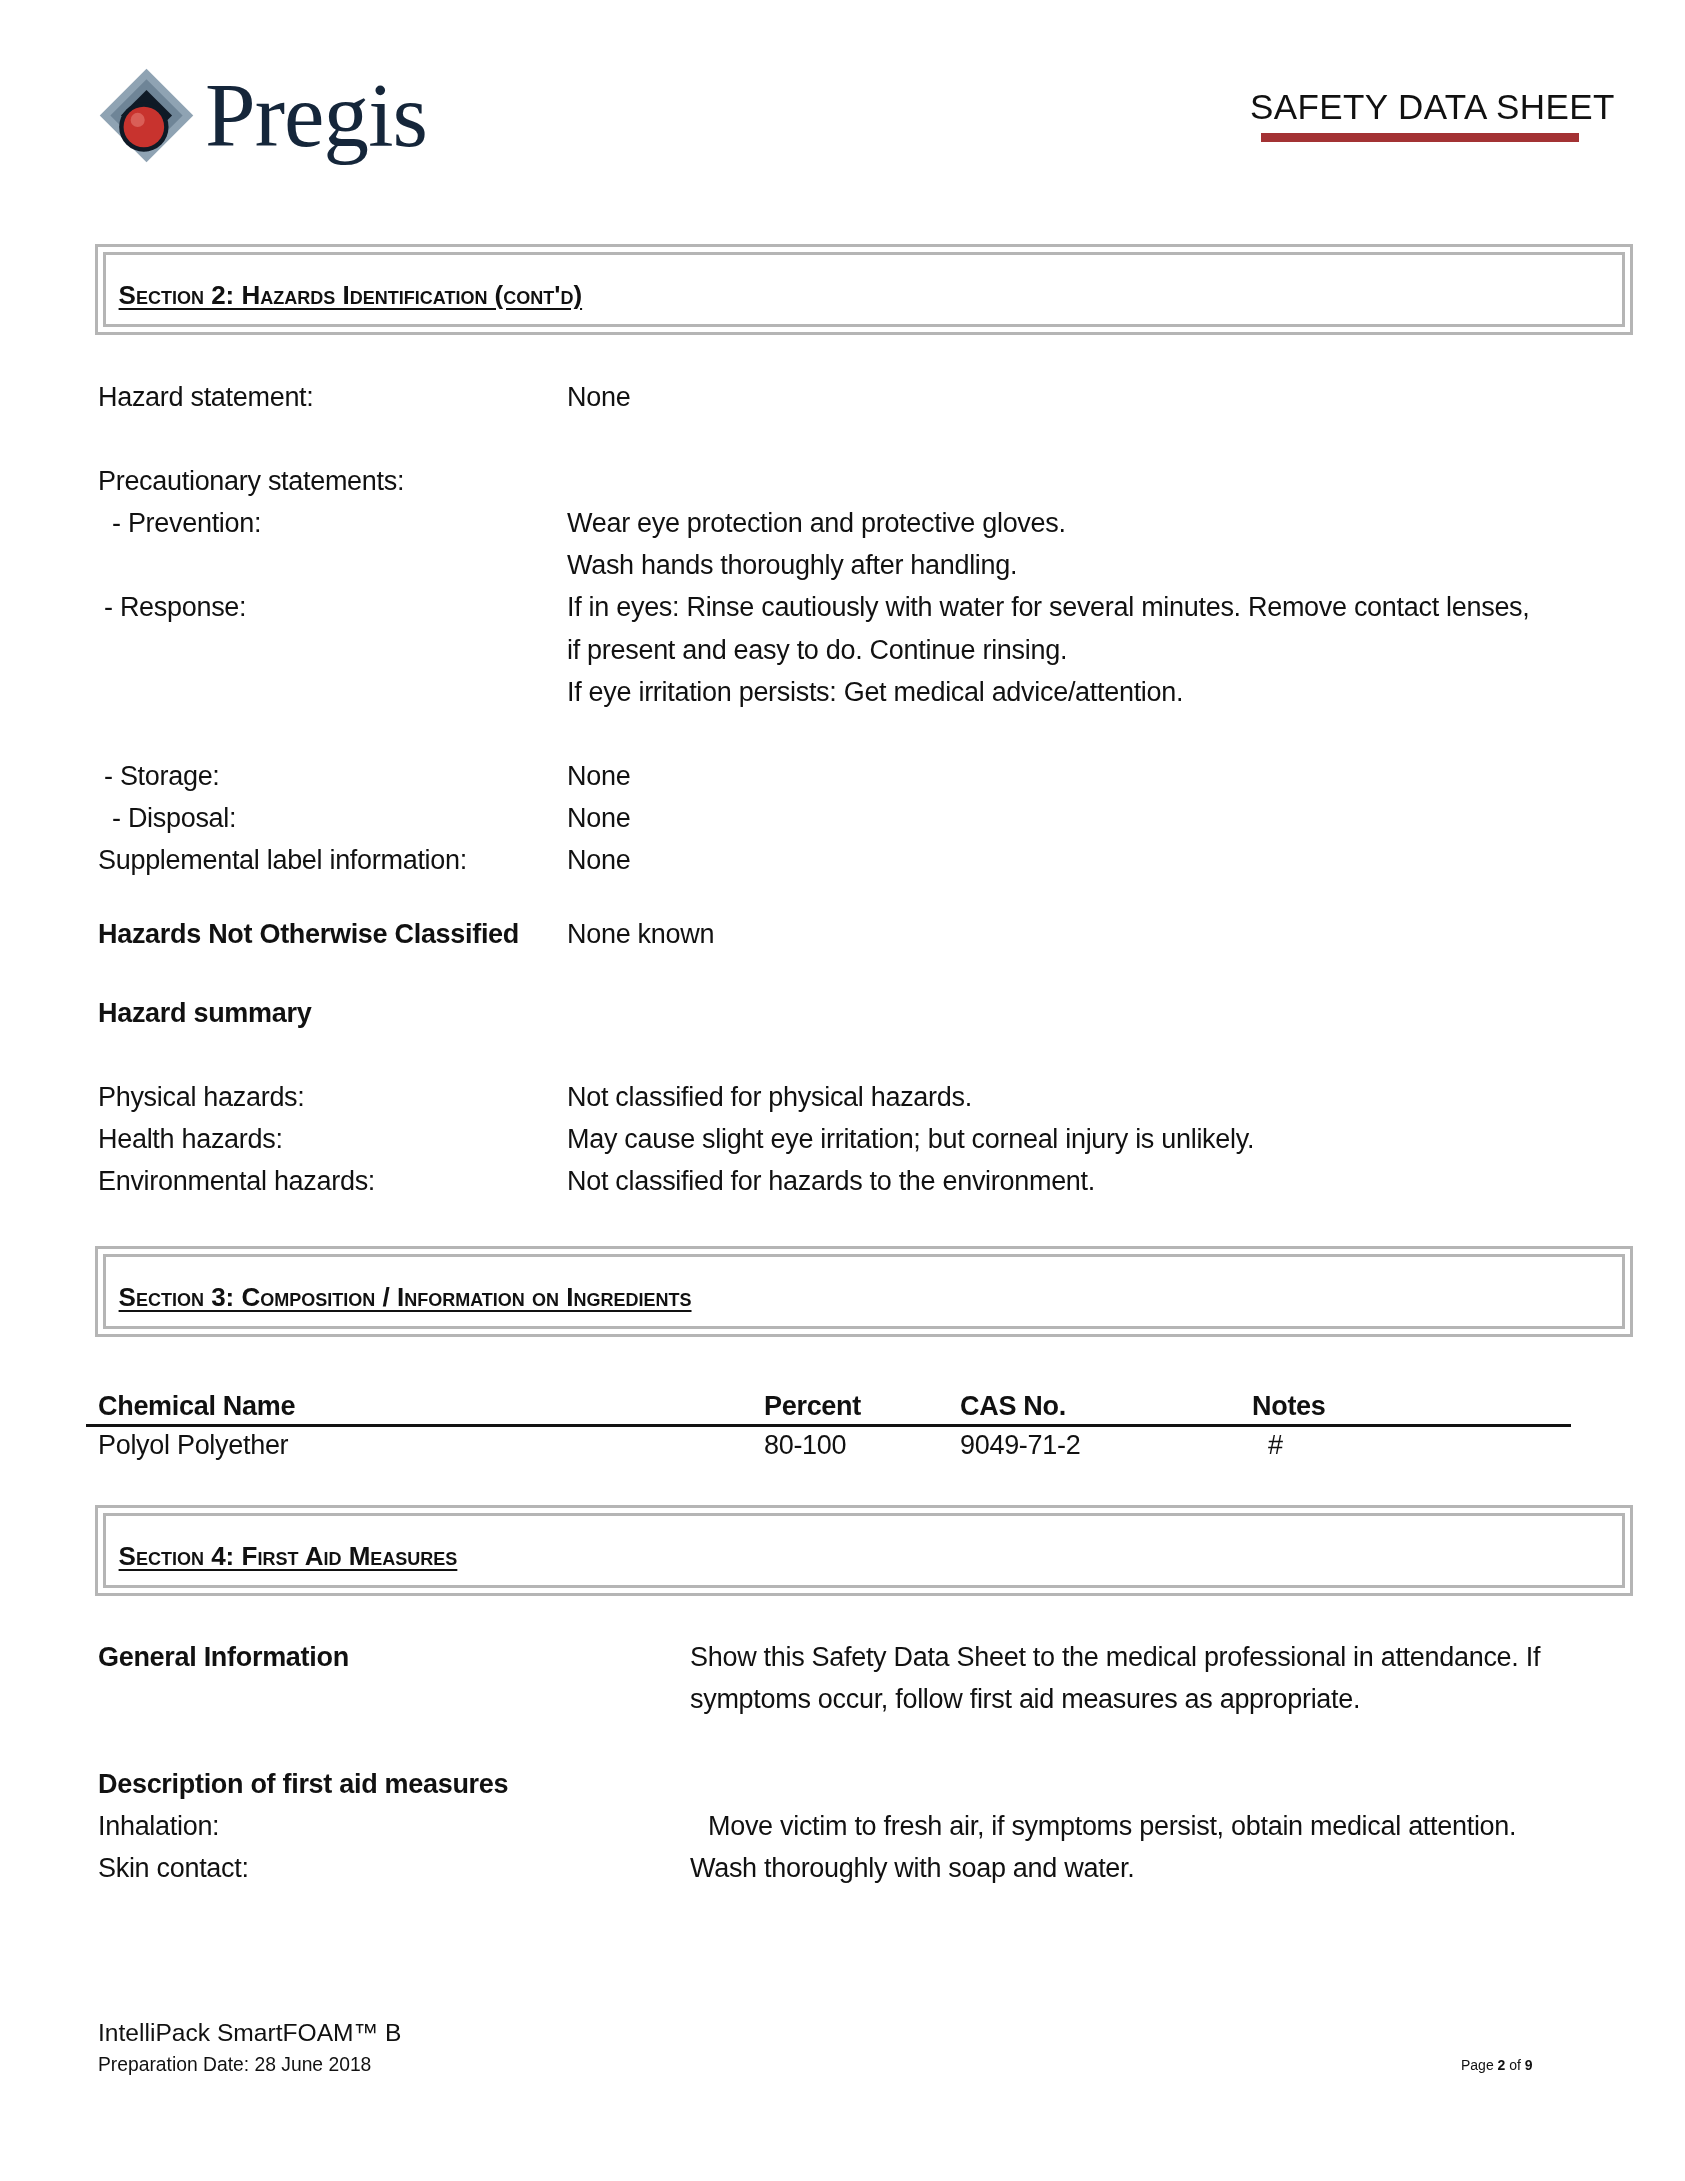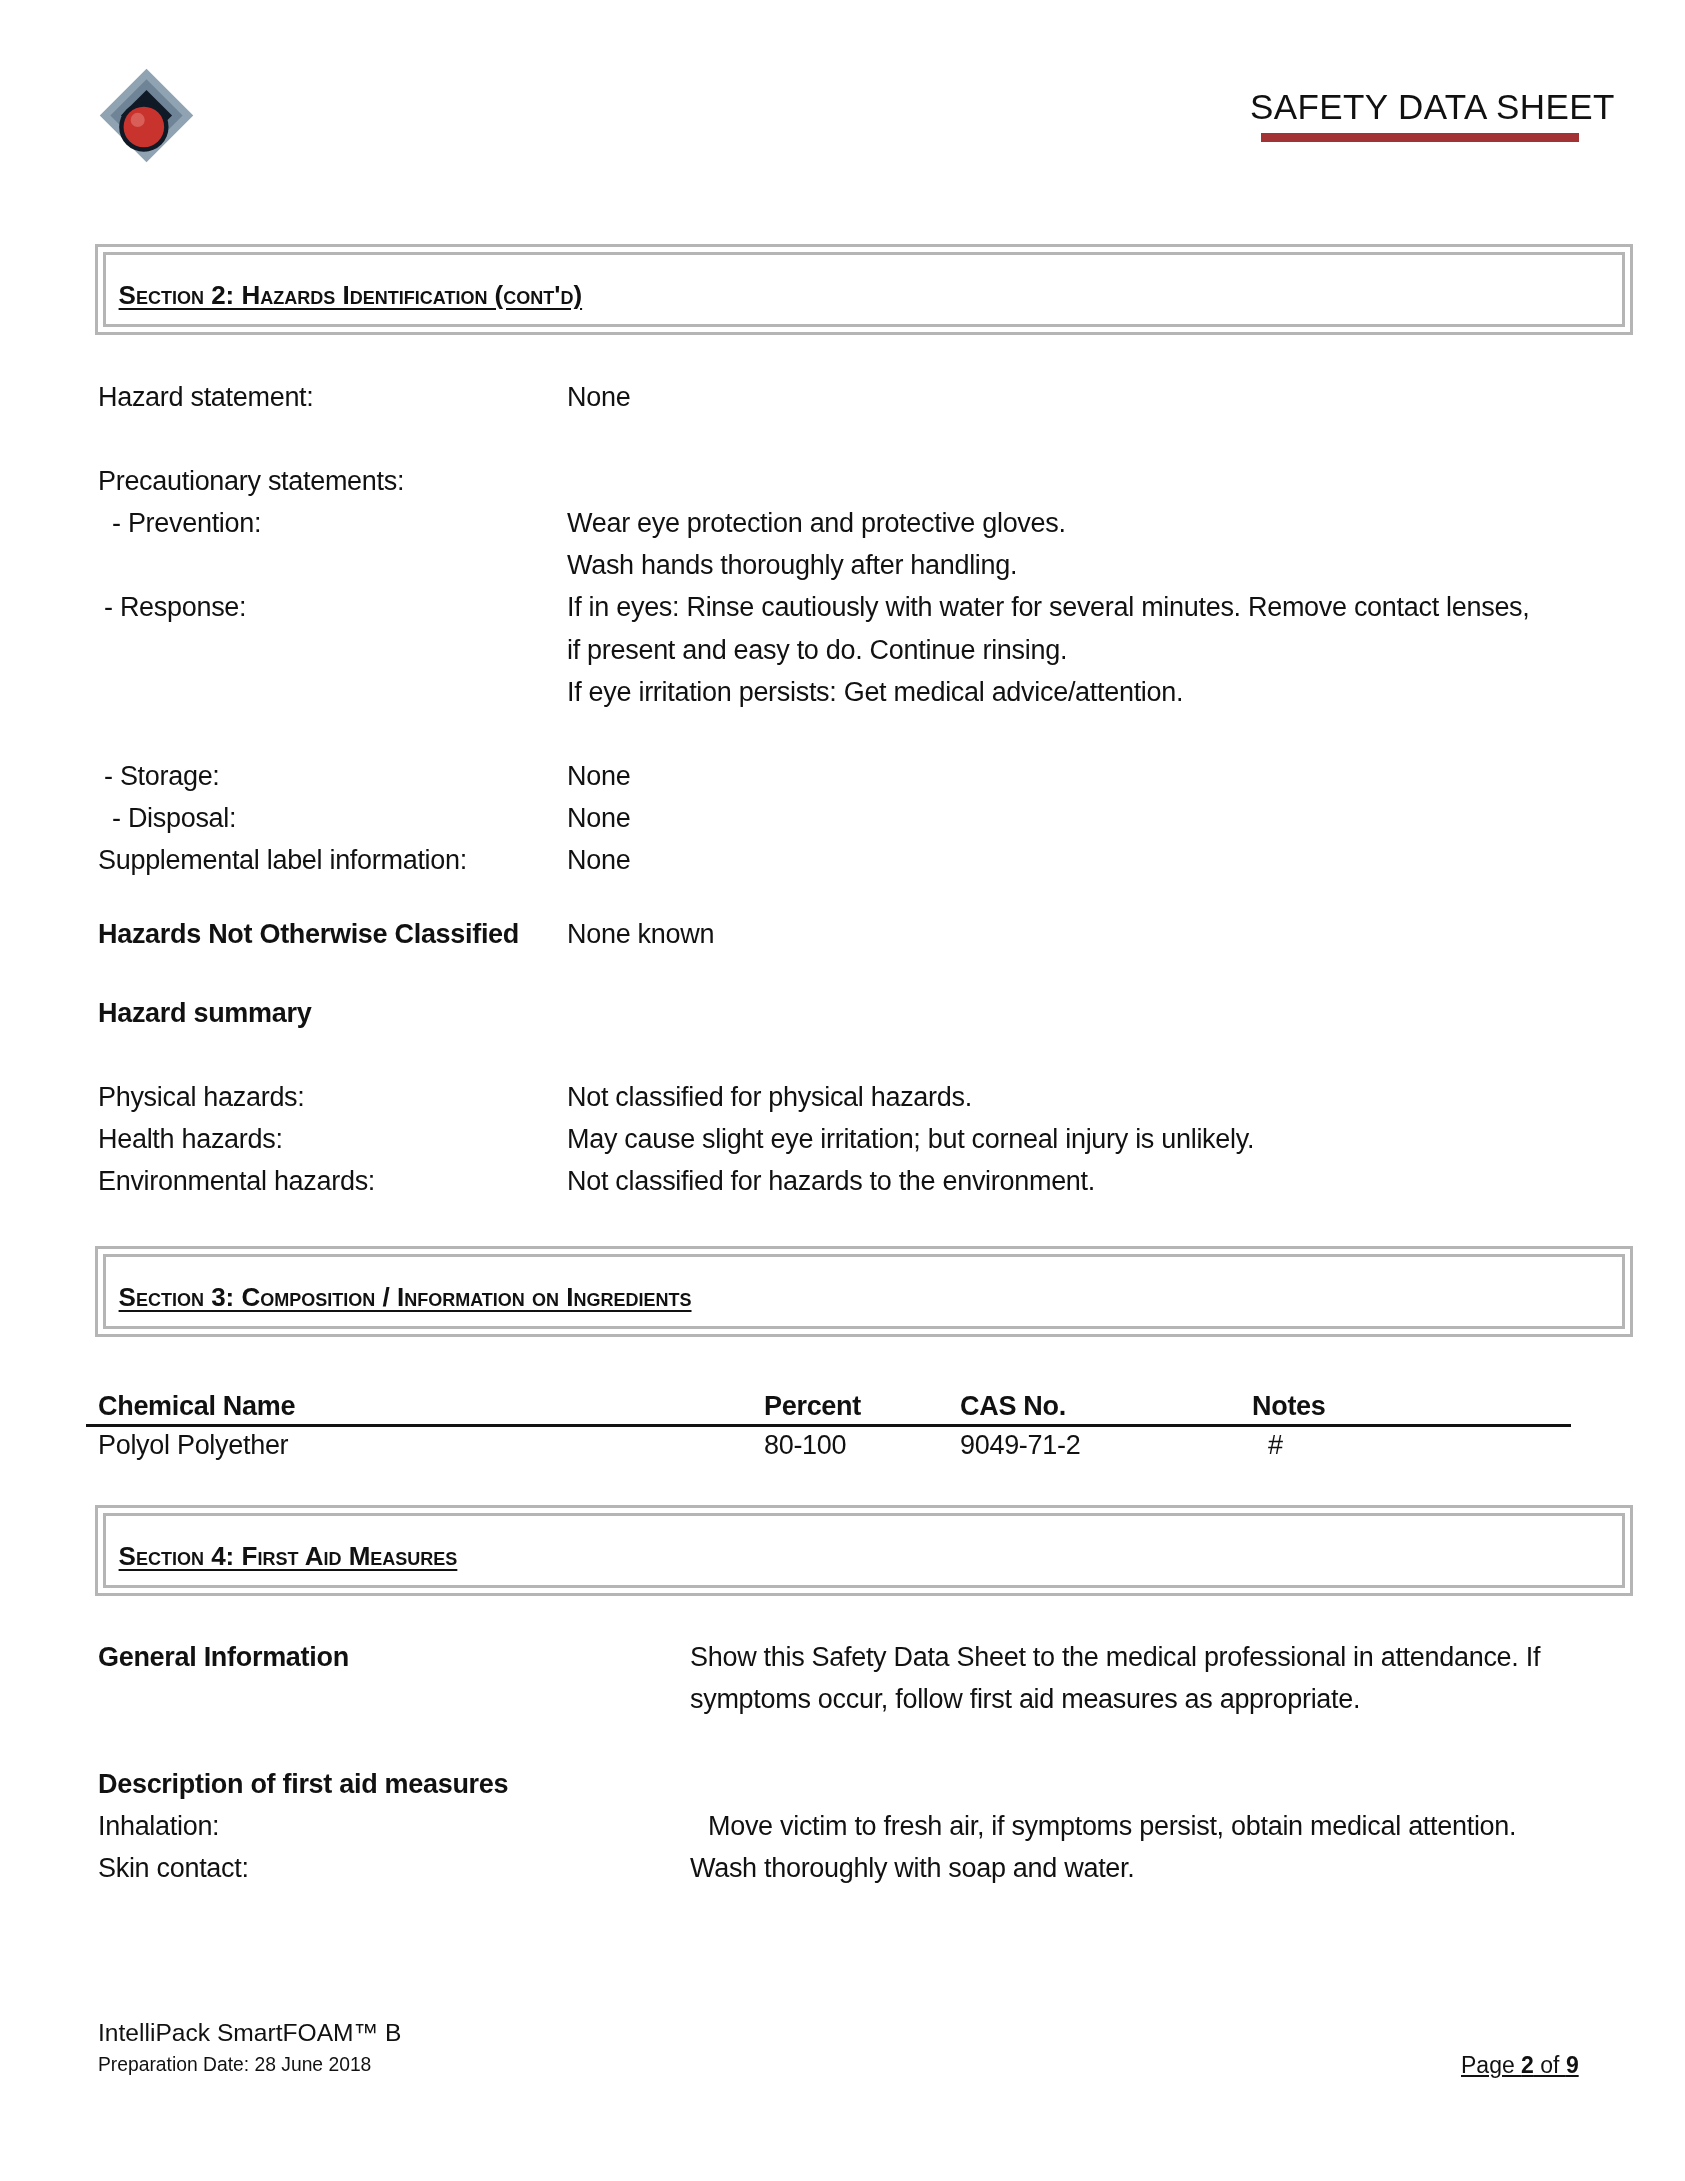--- a/index.html
+++ b/index.html
@@ -13,34 +13,35 @@
                font-size: 91px; line-height: 91px; color: #15263a; letter-spacing: -0.9px; }
   .sds-title { left: 1250px; top: 86px; font-size: 35px; line-height: 42px; color: #111; letter-spacing: 0.4px; }
   .sds-bar { left: 1261px; top: 133px; width: 318px; height: 8.8px; background: #a33234; }
   .section-box { left: 95px; width: 1538px; border: 3.5px solid #b5b5b5; box-sizing: border-box; padding: 5.3px; }
   .section-inner { border: 3.5px solid #b5b5b5; height: 100%; box-sizing: border-box; position: relative; }
   .section-title { position: absolute; left: 12.3px; top: 24.6px; font-weight: bold; font-size: 26px;
                    text-decoration: underline; text-underline-offset: 3.5px; white-space: nowrap; font-variant: small-caps; }
   .tbl-line { left: 86px; width: 1485px; height: 2.6px; background: #111; }
   .foot-product { left: 98px; top: 2017px; font-size: 24.6px; line-height: 32px; }
   .foot-date { left: 98px; top: 2052px; font-size: 19.3px; line-height: 26px; }
-  .foot-page { left: 1461px; top: 2052px; font-size: 23px; line-height: 26px; text-decoration: underline; }
+  .foot-page { left: 1461px; top: 2052px; font-size: 14px; line-height: 26px; }
 </style>
 </head>
 <body>
 
 <div class="abs logo">
   <svg width="97" height="97" viewBox="0 0 110 110" style="position:absolute;left:0;top:3.5px;">
     <polygon points="55,2 108,55 55,108 2,55" fill="#8fa3b3"></polygon>
     <polygon points="55,14 96,55 55,96 14,55" fill="#6f8597"></polygon>
     <polygon points="55,26 84,55 55,84 26,55" fill="#0f1a26"></polygon>
     <circle cx="52" cy="68" r="28" fill="#0f1a26"></circle>
     <circle cx="52" cy="68" r="23" fill="#c8332e"></circle>
     <circle cx="45" cy="60" r="8" fill="#e0706a" opacity="0.7"></circle>
   </svg>
+  <div class="logo-word">Pregis</div>
 </div>
 <div class="abs sds-title">SAFETY DATA SHEET</div>
 <div class="abs sds-bar"></div>
 
 <div class="abs section-box" style="top:244px;height:91px;">
   <div class="section-inner">
     <div class="section-title">Section 2: Hazards Identification (cont'd)</div>
   </div>
 </div>
 

